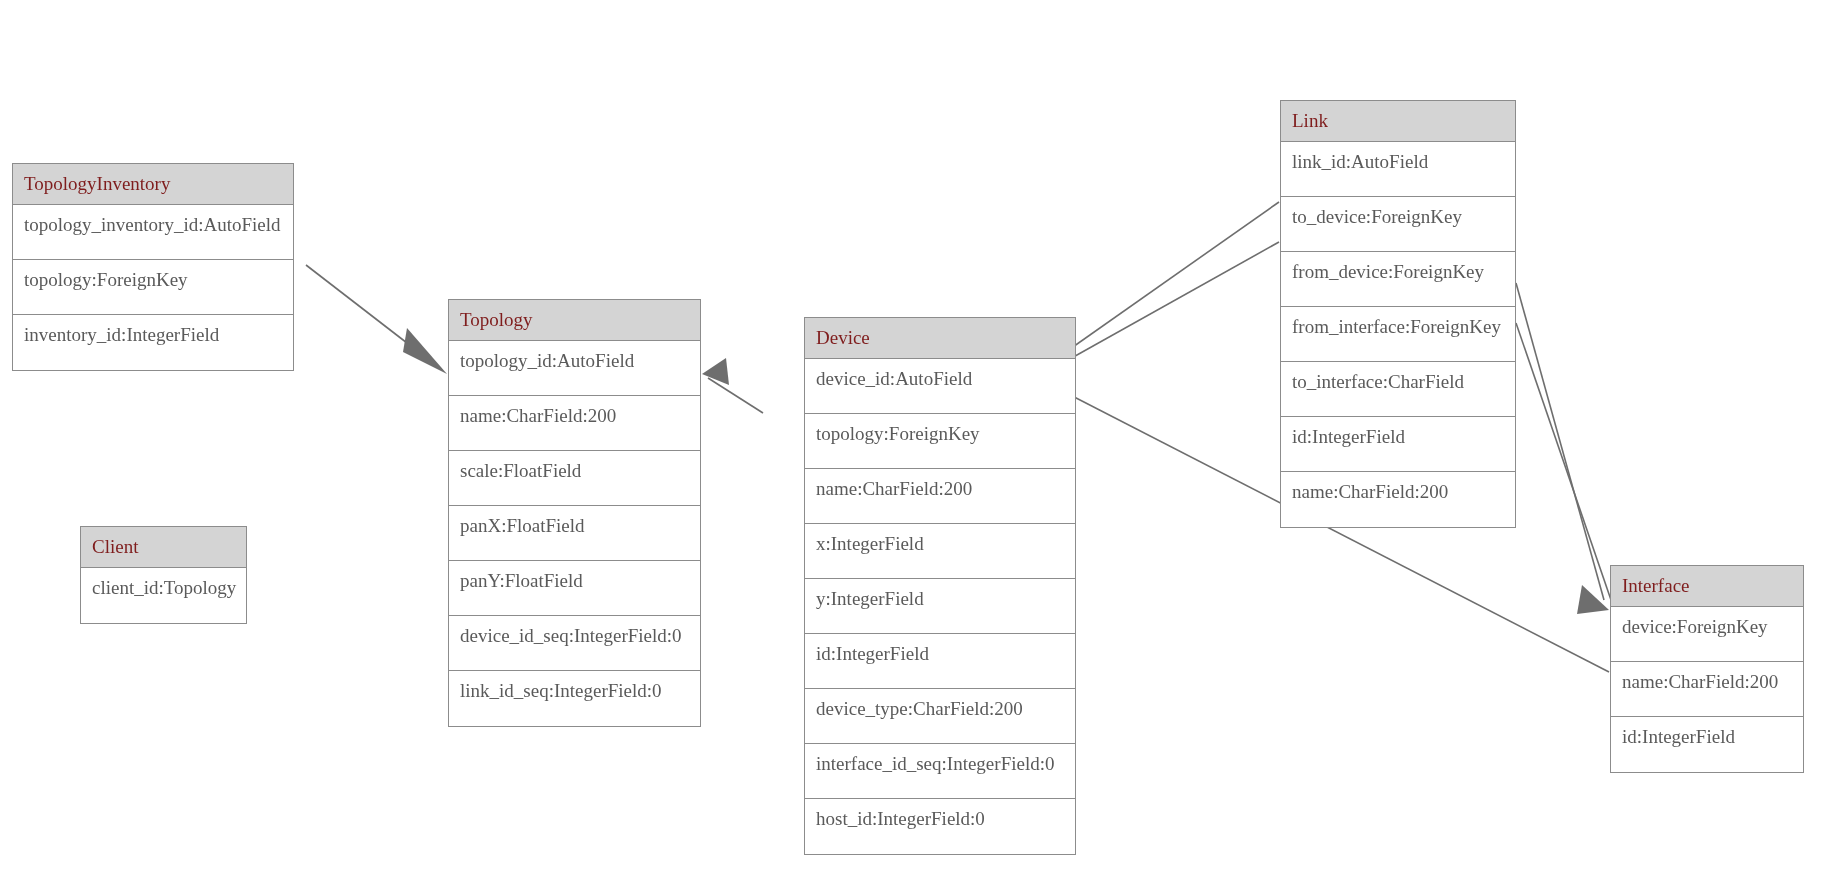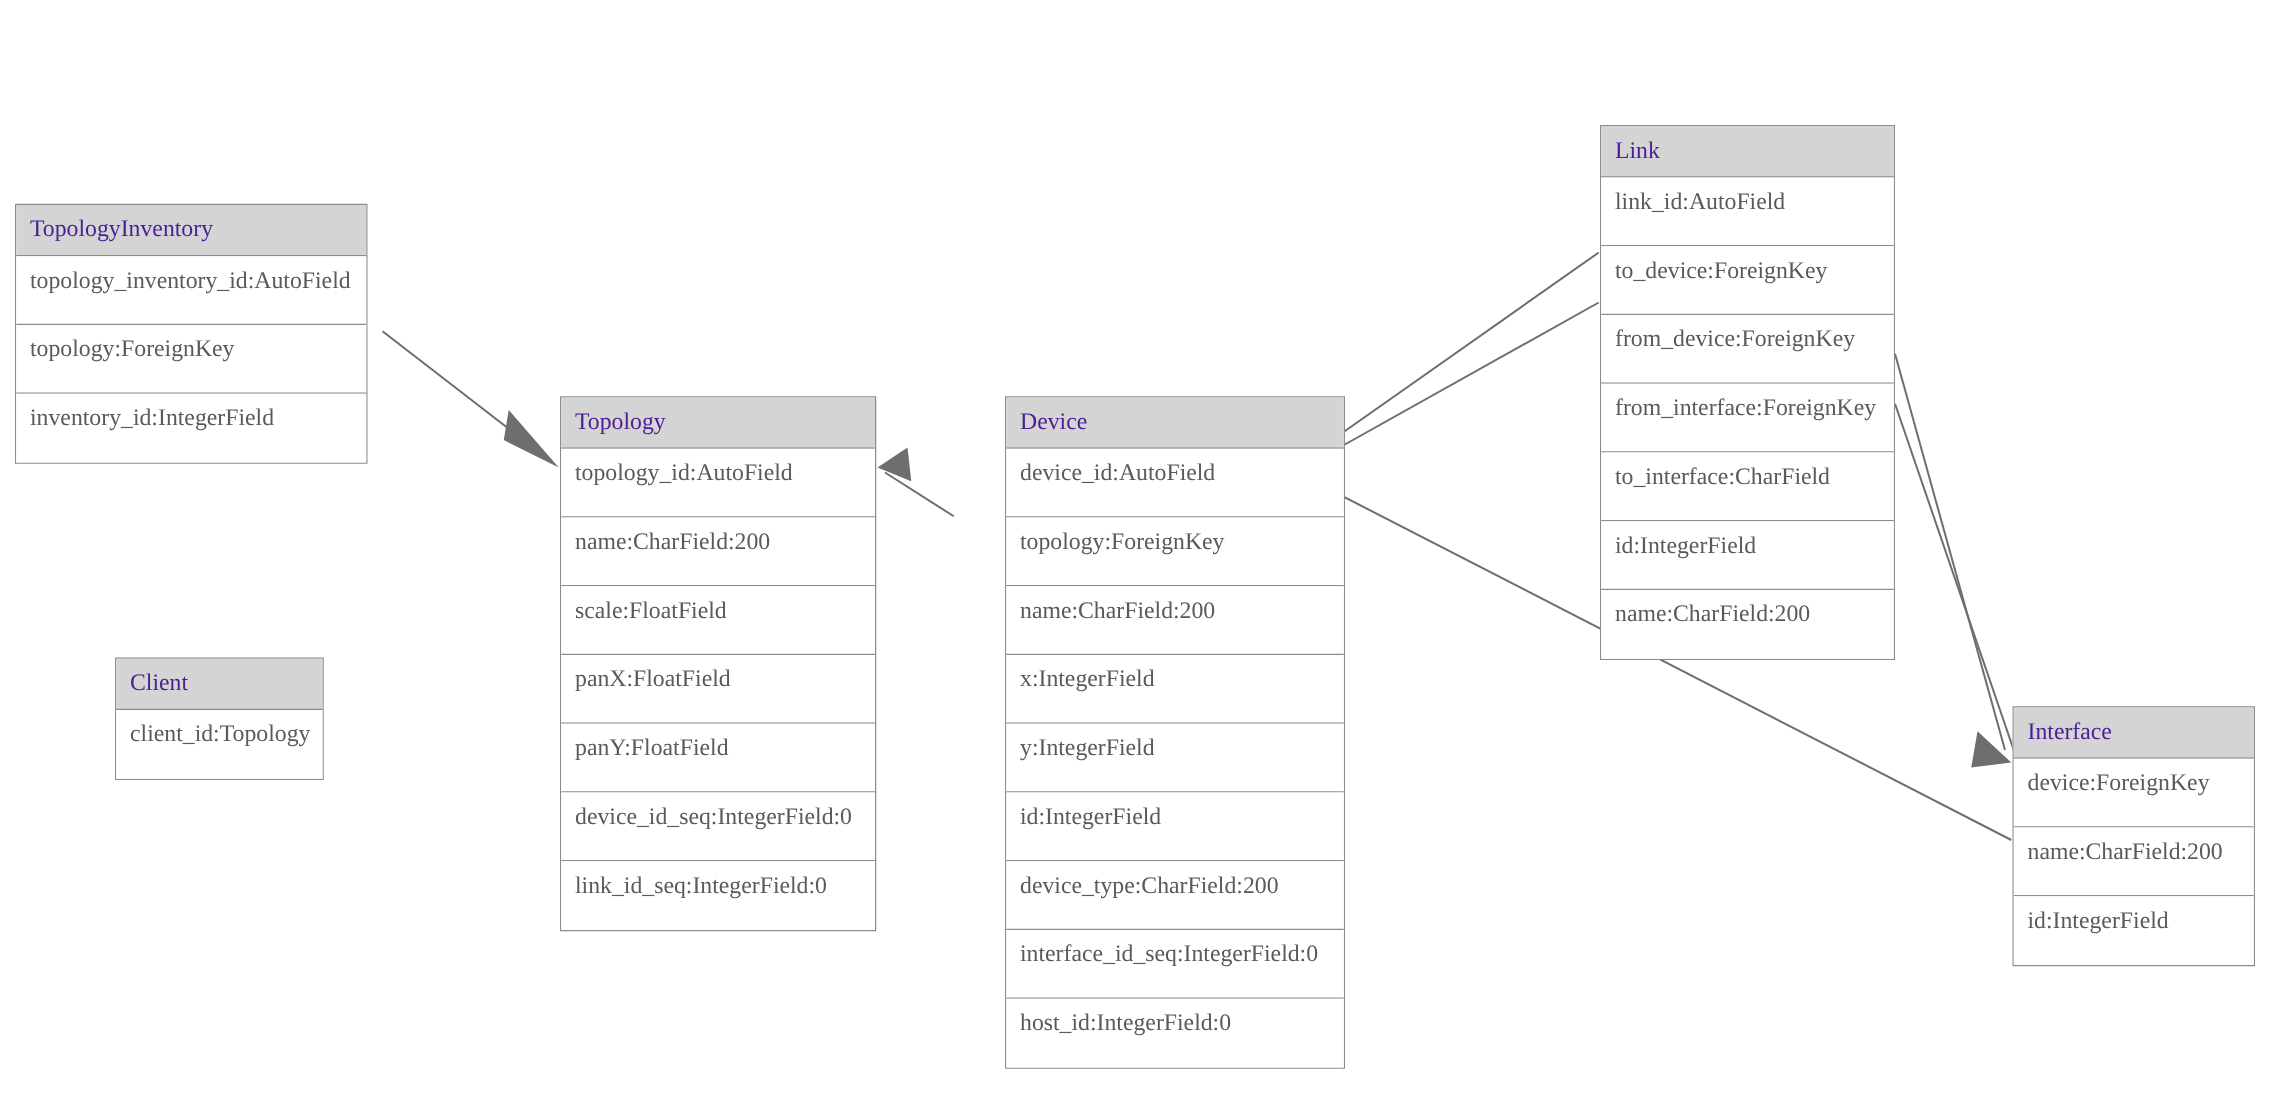--- a/index.html
+++ b/index.html
@@ -32,21 +32,21 @@
   .entity {
     position: absolute;
     box-sizing: border-box;
     border: 1px solid #8c8c8c;
     background: #ffffff;
   }
   .entity .title {
     box-sizing: border-box;
     background: #d4d4d4;
     border-bottom: 1px solid #8c8c8c;
-    color: #4c1d95;
+    color: #7f1d1d;
     font-size: 19px;
     line-height: 40px;
     height: 41px;
     padding: 0 0 0 11px;
     white-space: nowrap;
     overflow: hidden;
   }
   .entity .attr {
     box-sizing: border-box;
     border-bottom: 1px solid #8c8c8c;
@@ -98,26 +98,26 @@
     </g>
   </svg>
 
   <div class="entity" style="left:12px; top:163px; width:282px;">
     <div class="title">TopologyInventory</div>
     <div class="attr">topology_inventory_id:AutoField</div>
     <div class="attr">topology:ForeignKey</div>
     <div class="attr">inventory_id:IntegerField</div>
   </div>
 
-  <div class="entity" style="left:92px; top:526px; width:167px;">
+  <div class="entity" style="left:80px; top:526px; width:167px;">
     <div class="title">Client</div>
     <div class="attr">client_id:Topology</div>
   </div>
 
-  <div class="entity" style="left:448px; top:317px; width:253px;">
+  <div class="entity" style="left:448px; top:299px; width:253px;">
     <div class="title">Topology</div>
     <div class="attr">topology_id:AutoField</div>
     <div class="attr">name:CharField:200</div>
     <div class="attr">scale:FloatField</div>
     <div class="attr">panX:FloatField</div>
     <div class="attr">panY:FloatField</div>
     <div class="attr">device_id_seq:IntegerField:0</div>
     <div class="attr">link_id_seq:IntegerField:0</div>
   </div>
 

